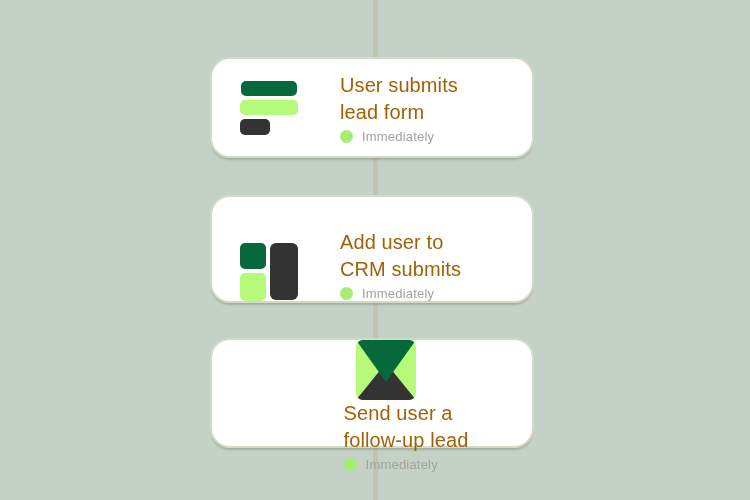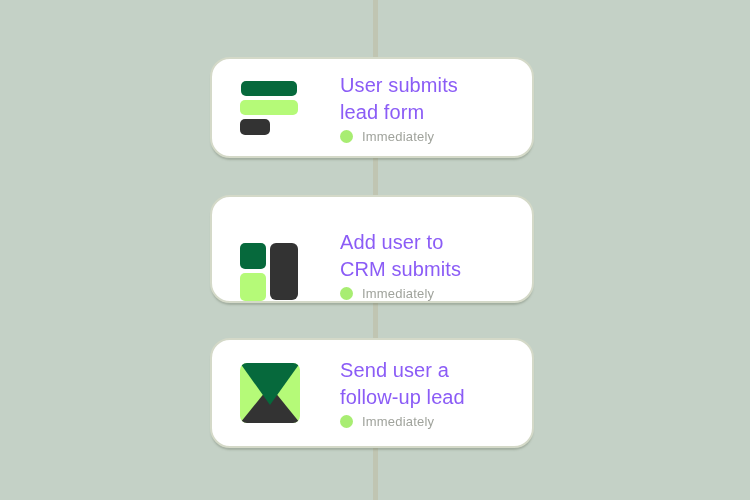--- a/index.html
+++ b/index.html
@@ -30,37 +30,37 @@
     background: #ffffff;
     border: 2px solid #d4d9c8;
     border-radius: 20px;
     box-shadow: 0 3px 2px -1px rgba(98, 110, 88, 0.35);
     display: flex;
     align-items: center;
     padding-left: 28px;
   }
   .card-1 { top: 57px;  height: 101px; }
   .card-2 { top: 195px; height: 108px; align-items: flex-end; }
-  .card-3 { top: 338px; height: 110px; }
+  .card-3 { top: 338px; height: 110px; flex-direction: column; }
 
   .icon-box {
     width: 60px;
     display: flex;
     align-items: center;
     justify-content: flex-start;
     flex: 0 0 60px;
   }
   .icon-box svg { display: block; }
 
   .card-text { margin-left: 40px; }
 
   .card-title {
     font-size: 20px;
     line-height: 27px;
-    color: #8b5cf6;
+    color: #a16207;
     letter-spacing: 0.1px;
   }
 
   .timing-row {
     display: flex;
     align-items: center;
     margin-top: 3px;
   }
   .timing-dot { margin-right: 9px; flex: 0 0 13px; }
   .timing-label {

